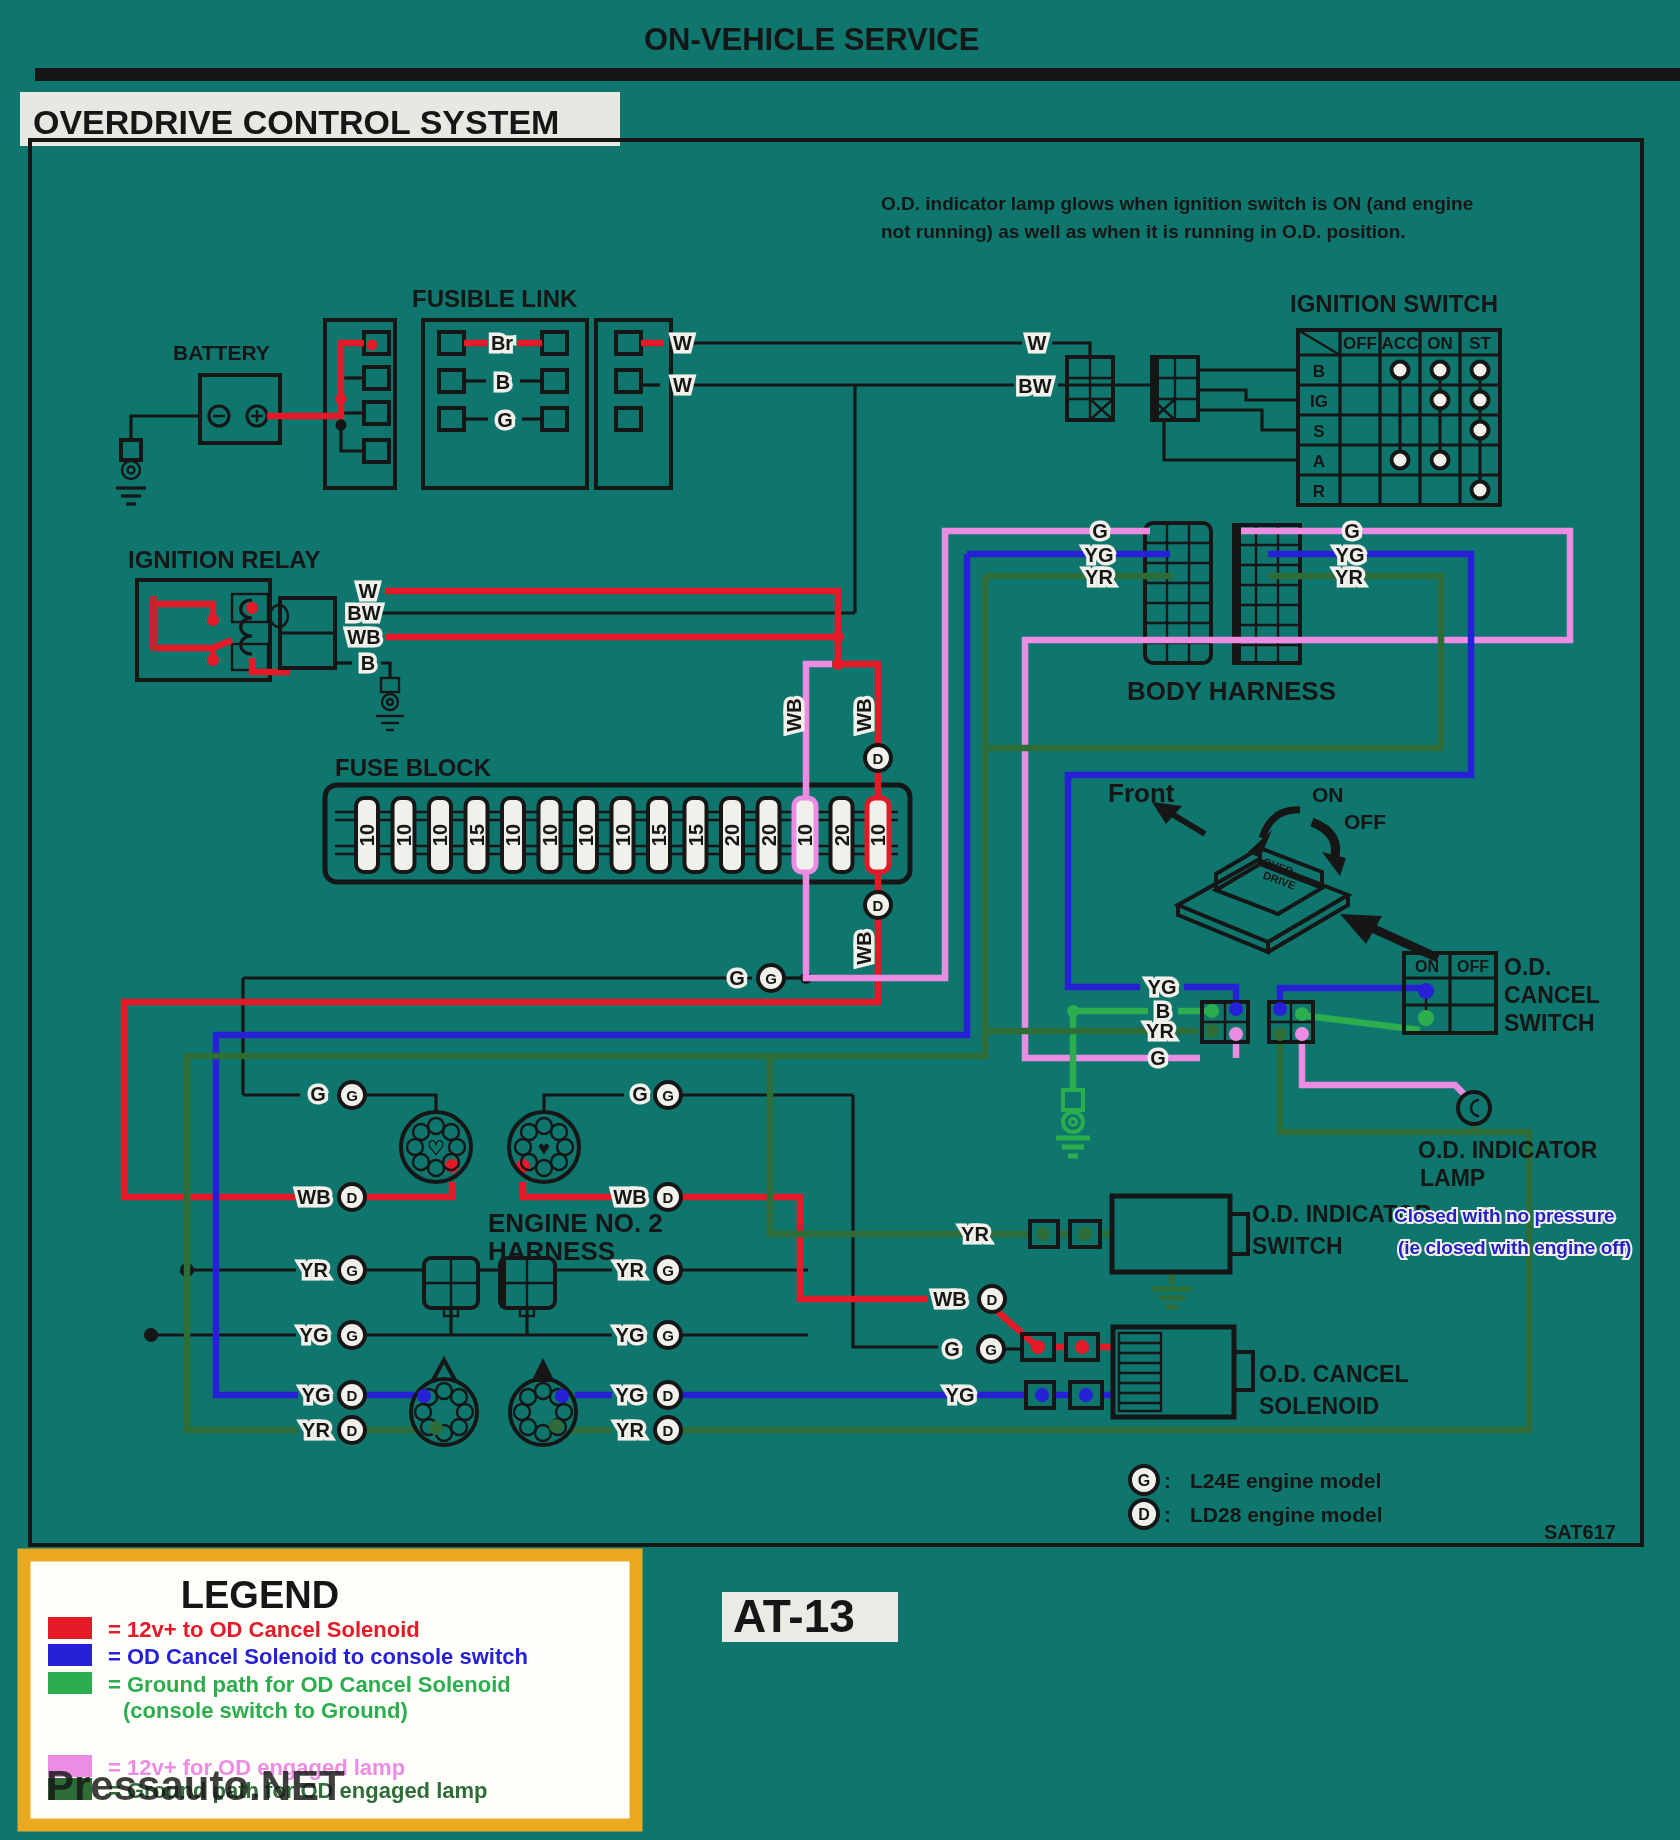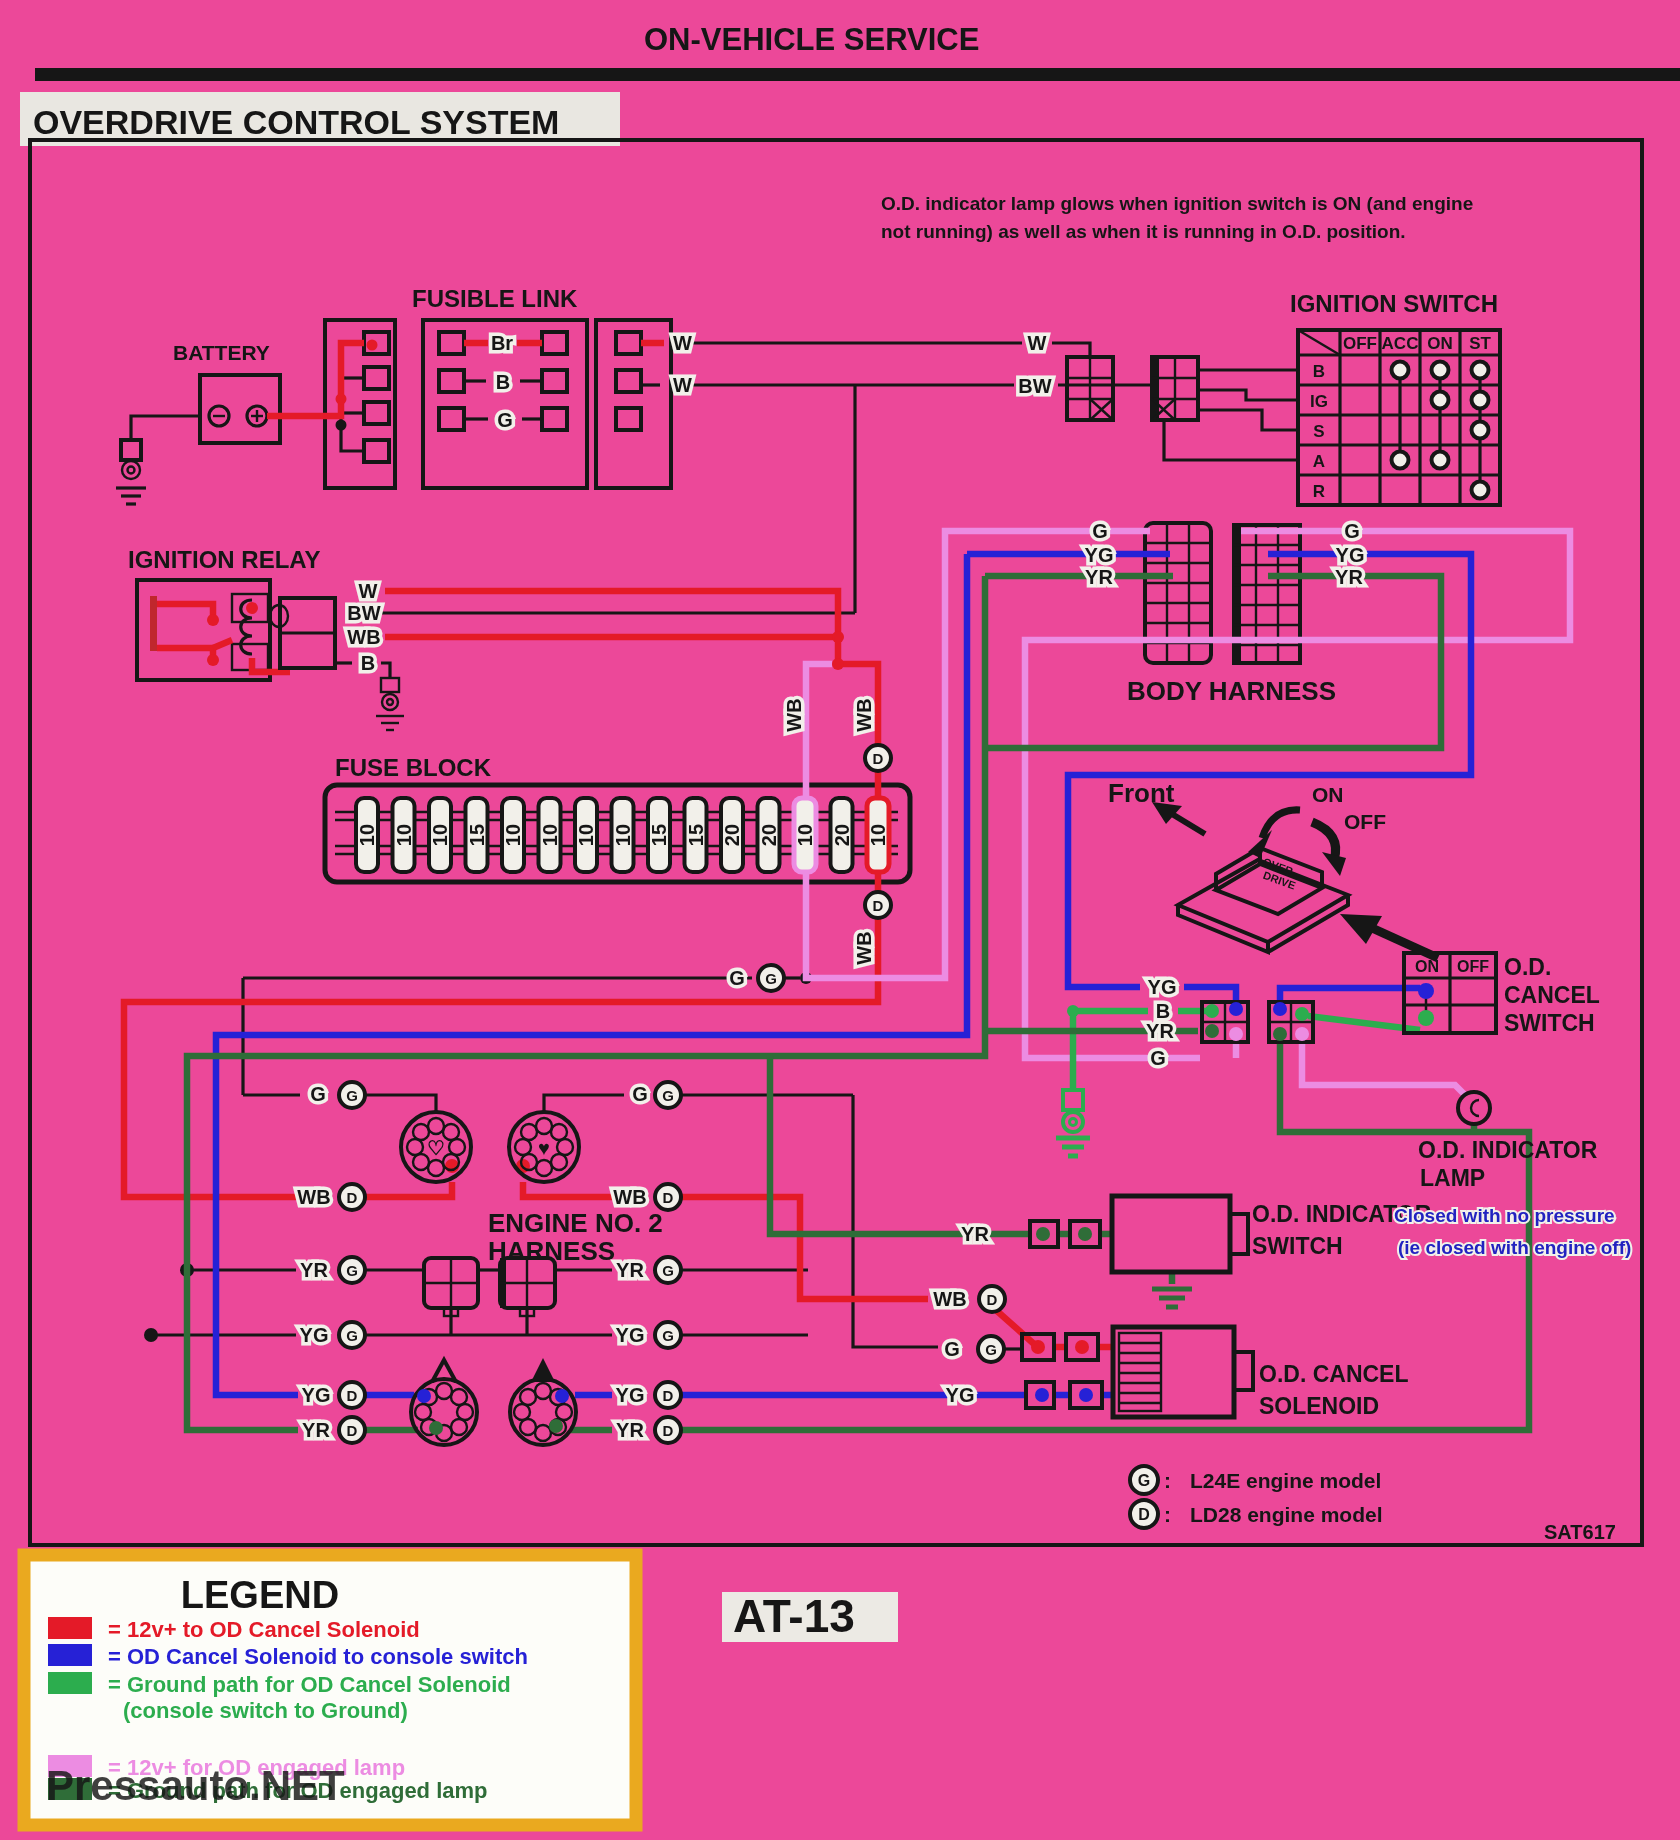--- a/index.html
+++ b/index.html
@@ -1,16 +1,16 @@
 <!DOCTYPE html>
 <html><head>
 <meta charset="utf-8">
 <style>
   html,body{margin:0;padding:0;background:#f2f0ea;}
-  #page{position:relative;width:1680px;height:1840px;background:#ec4899;overflow:hidden;}
+  #page{position:relative;width:1680px;height:1840px;background:#0f766e;overflow:hidden;}
   svg{position:absolute;left:0;top:0;}
   text{font-family:"Liberation Sans",sans-serif;font-weight:bold;fill:#161616;}
   .t19{font-size:19px}.t20{font-size:20px}.t21{font-size:21px}.t22{font-size:22px}
   .t23{font-size:23px}.t24{font-size:24px}.t26{font-size:26px}.t31{font-size:31px}
   .t34{font-size:34px}.t38{font-size:38px}.t46{font-size:46px}.t15{font-size:15px}
   .t16{font-size:16px}.t17{font-size:17px}.t42{font-size:42px}
   .hl{paint-order:stroke fill;stroke:#f2f0ea;stroke-width:7px;}
   .hs{paint-order:stroke fill;stroke:#f2f0ea;stroke-width:4px;}
   .k{stroke:#161616;stroke-width:3.2;fill:none;}
   .k2{stroke:#161616;stroke-width:2.4;fill:none;}

